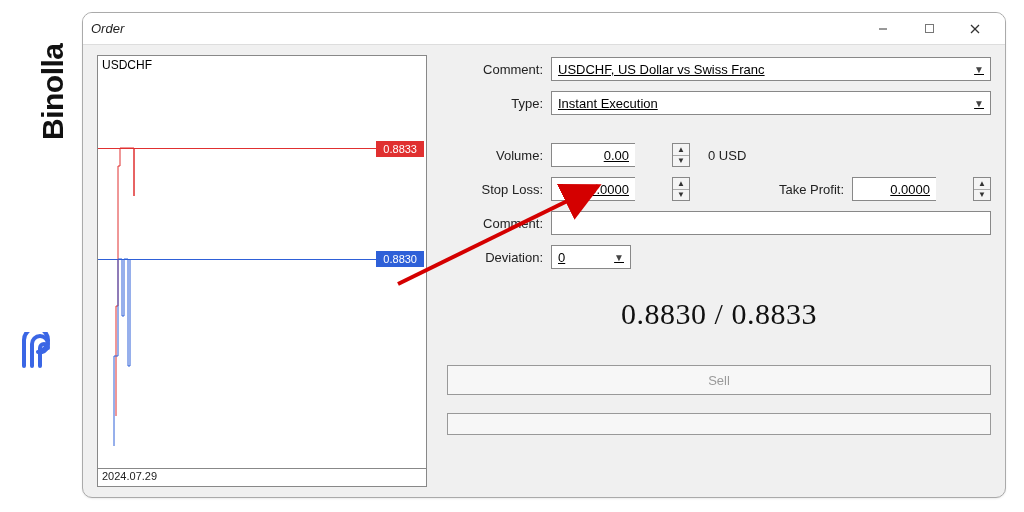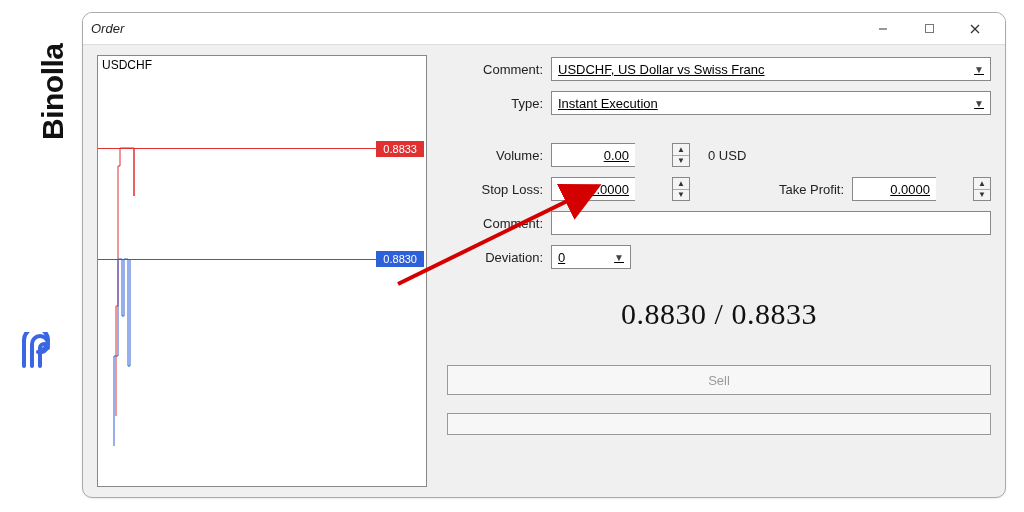--- a/index.html
+++ b/index.html
@@ -252,20 +252,21 @@
 
         <svg style="position:absolute;left:0;top:0" width="285" height="420">
           <g stroke="#e03030" stroke-width="1" fill="none">
             <polyline points="18,360 18,250 20,250 20,110 22,110 22,92 36,92 36,140 36,92"></polyline>
           </g>
           <g stroke="#2e60d8" stroke-width="1" fill="none">
             <polyline points="16,390 16,300 20,300 20,203 24,203 24,260 26,260 26,203 30,203 30,310 32,310 32,203"></polyline>
           </g>
         </svg>
       </div>
+      <div class="date-axis">2024.07.29</div>
     </div>
 
     <div class="form-pane">
 
       <div class="form-row">
         <div class="lbl">Comment:</div>
         <div class="combo">
           <span>USDCHF, US Dollar vs Swiss Franc</span>
           <span class="combo-caret">▼</span>
         </div>

